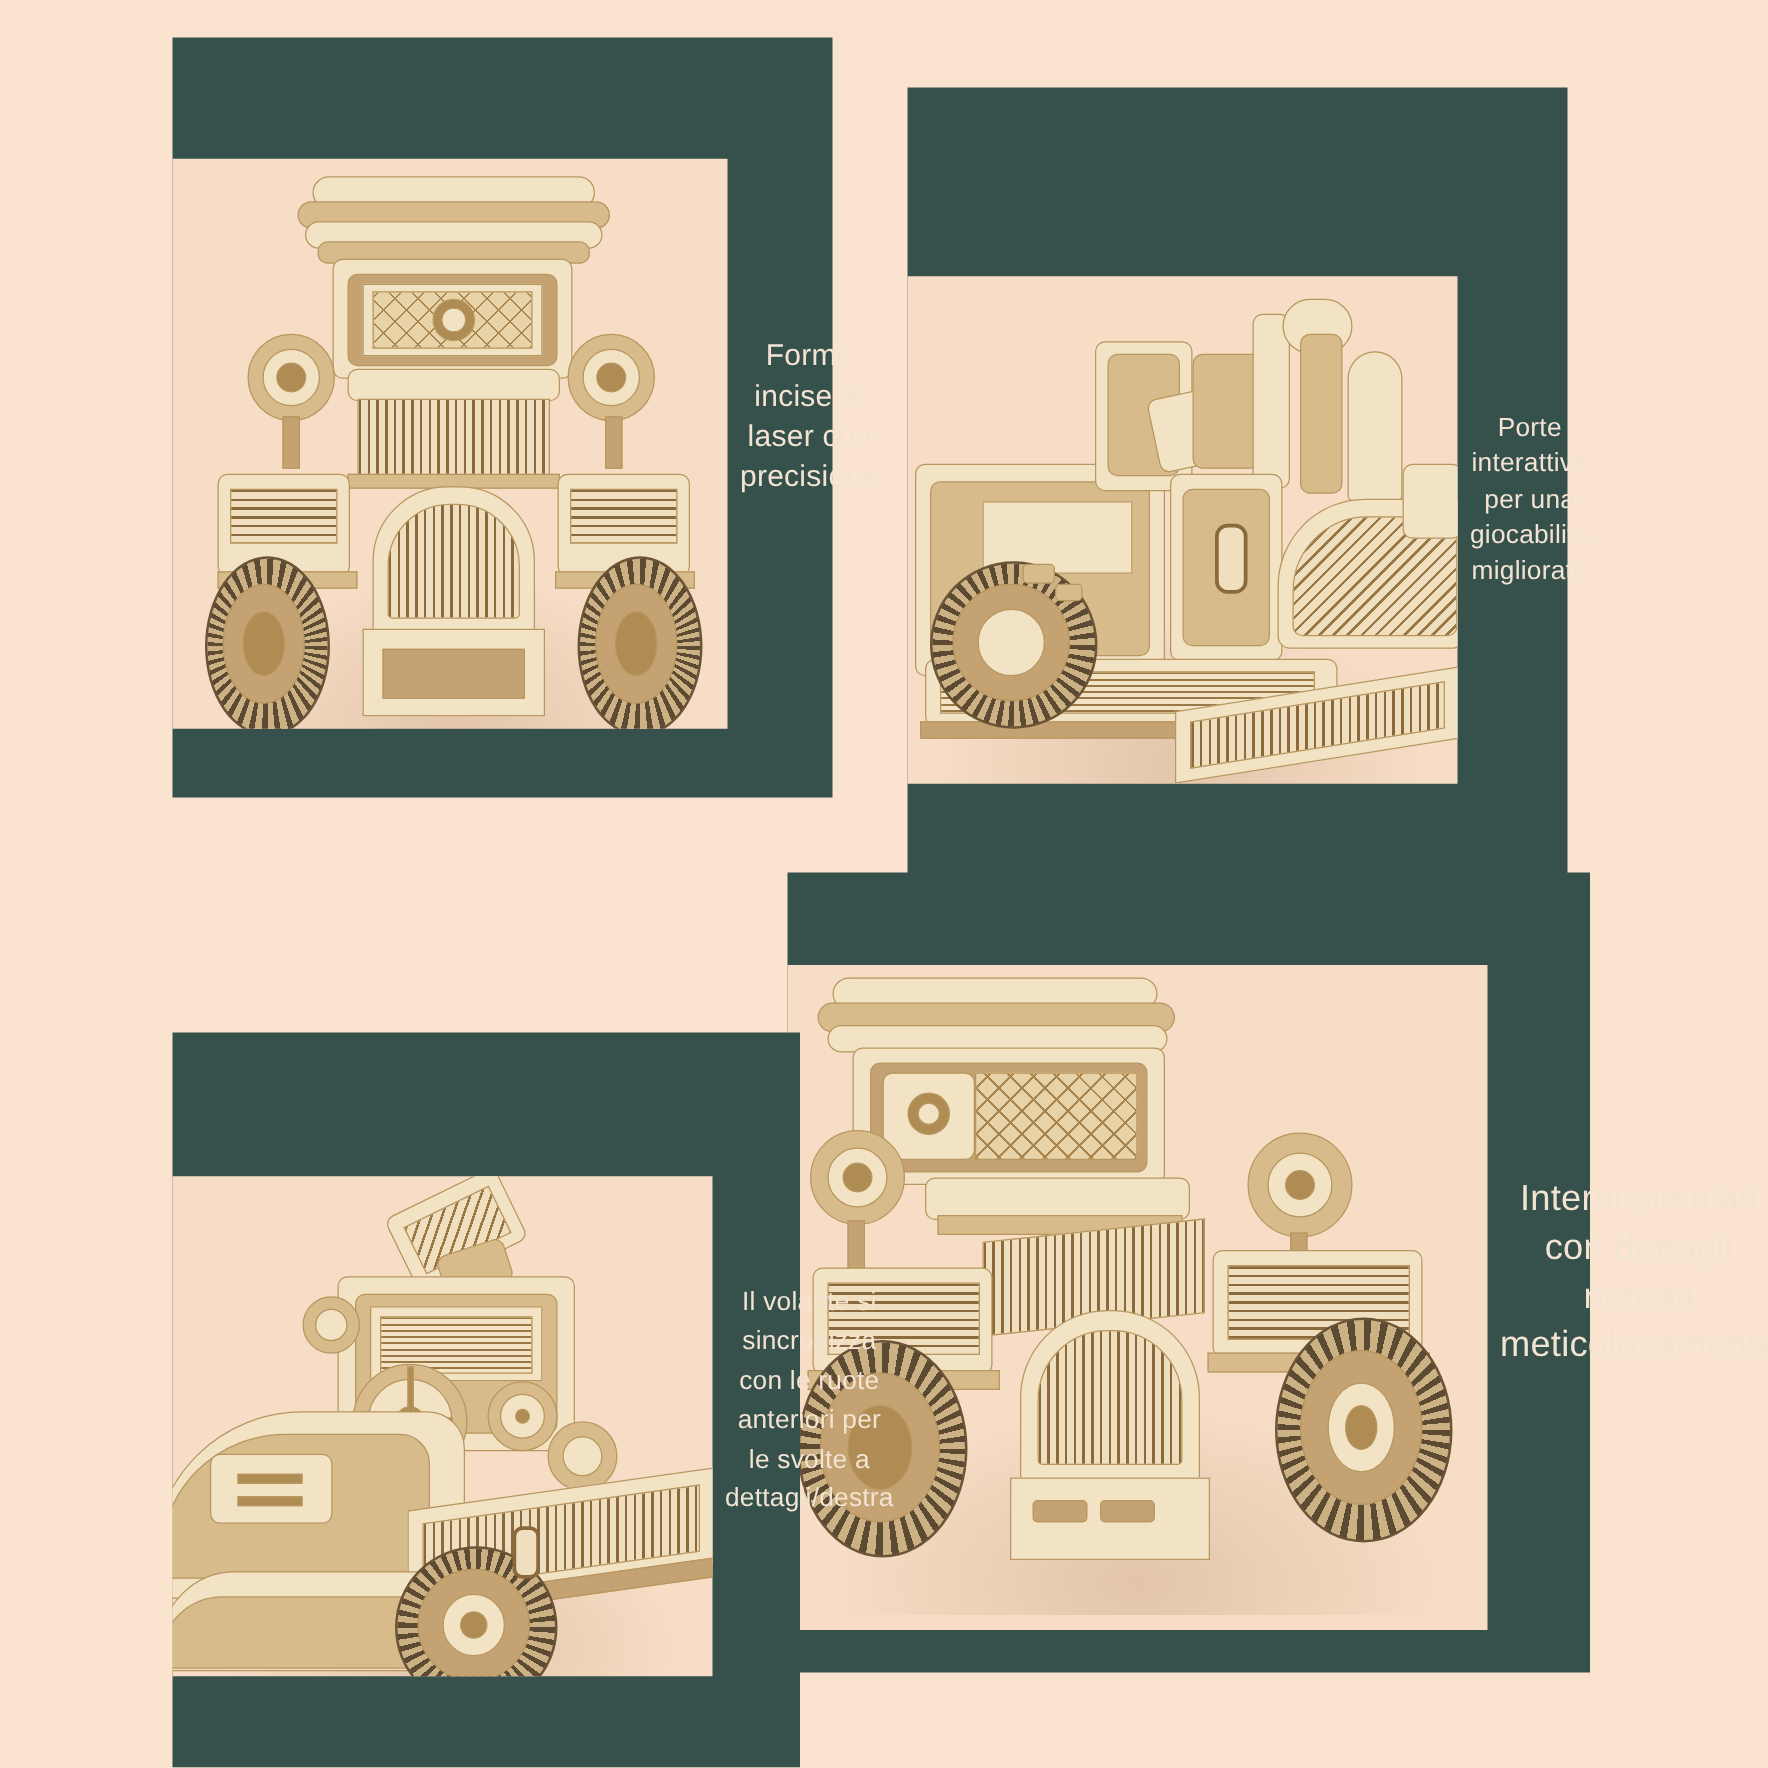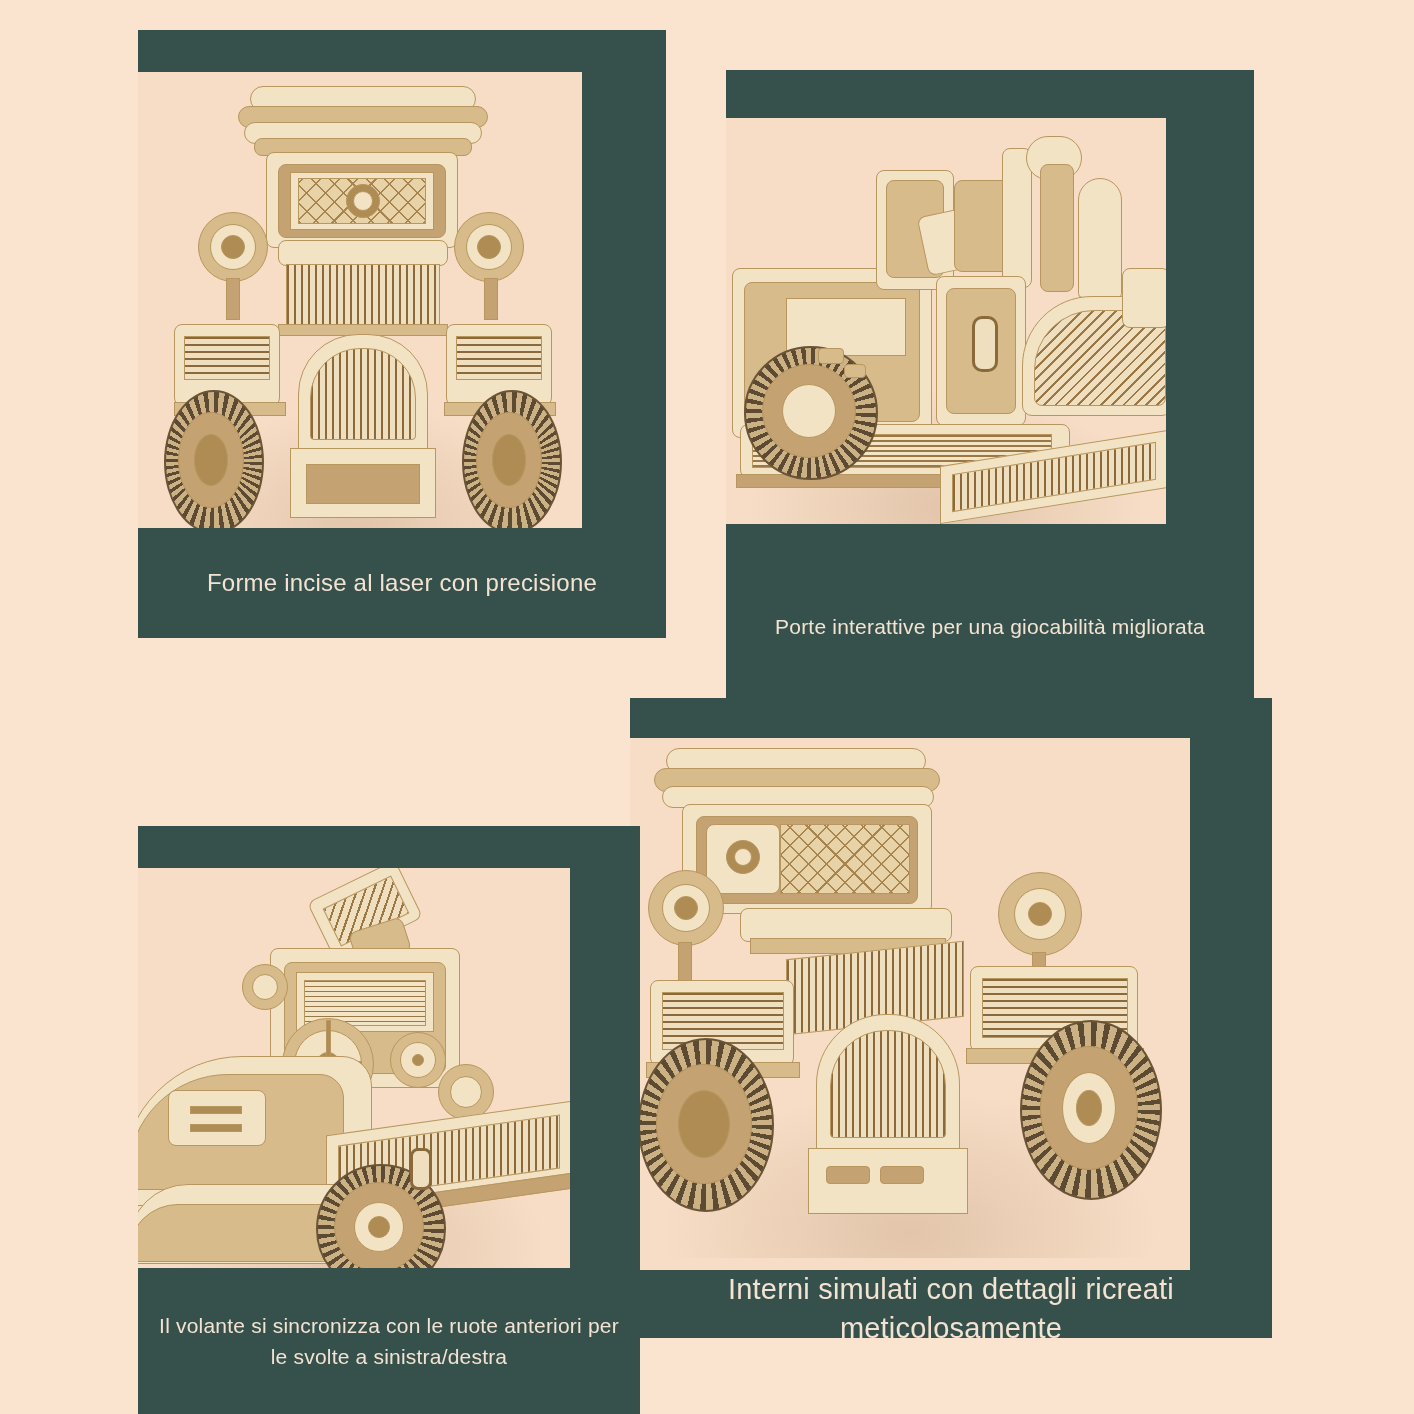--- a/index.html
+++ b/index.html
@@ -20,22 +20,22 @@
     inset: 0;
     background: #fae4cf;
   }
 
   
   .card {
     position: absolute;
     background: #36514c;
     box-sizing: border-box;
     display: flex;
-    flex-direction: column;
-    align-items: flex-start;
+    flex-direction: row;
+    align-items: center;
   }
   .photo {
     position: relative;
     overflow: hidden;
     background: #f7ddc6;
     flex: none;
   }
   .caption {
     color: #f3e3d3;
     text-align: center;
@@ -306,16 +306,16 @@
       <div class="wood lt" style="left:-10px;top:316px;width:250px;height:80px;border-radius:60px 14px 10px 10px;"></div>
       <div class="wood dk" style="left:-10px;top:336px;width:236px;height:58px;border-radius:50px 10px 8px 8px;"></div>
 
       <div class="tread round" style="position:absolute;left:178px;top:296px;width:126px;height:126px;border:2px solid #6b5436;"></div>
       <div class="wood dkr round" style="left:196px;top:314px;width:90px;height:90px;"></div>
       <div class="wood lt round" style="left:216px;top:334px;width:50px;height:50px;"></div>
       <div class="wood sh round" style="left:230px;top:348px;width:22px;height:22px;"></div>
 
       <div style="position:absolute;left:272px;top:280px;width:16px;height:36px;border:3px solid #8a6a3c;border-radius:8px;background:#f0dfbe;"></div>
     </div>
-    <div class="caption">Il volante si sincronizza con le ruote anteriori per le svolte a sinistra/destra</div>
+    <div class="caption">Il volante si sincronizza con le ruote anteriori per le svolte a dettagli/destra</div>
   </div>
 
 </div>
 
 </body></html>

